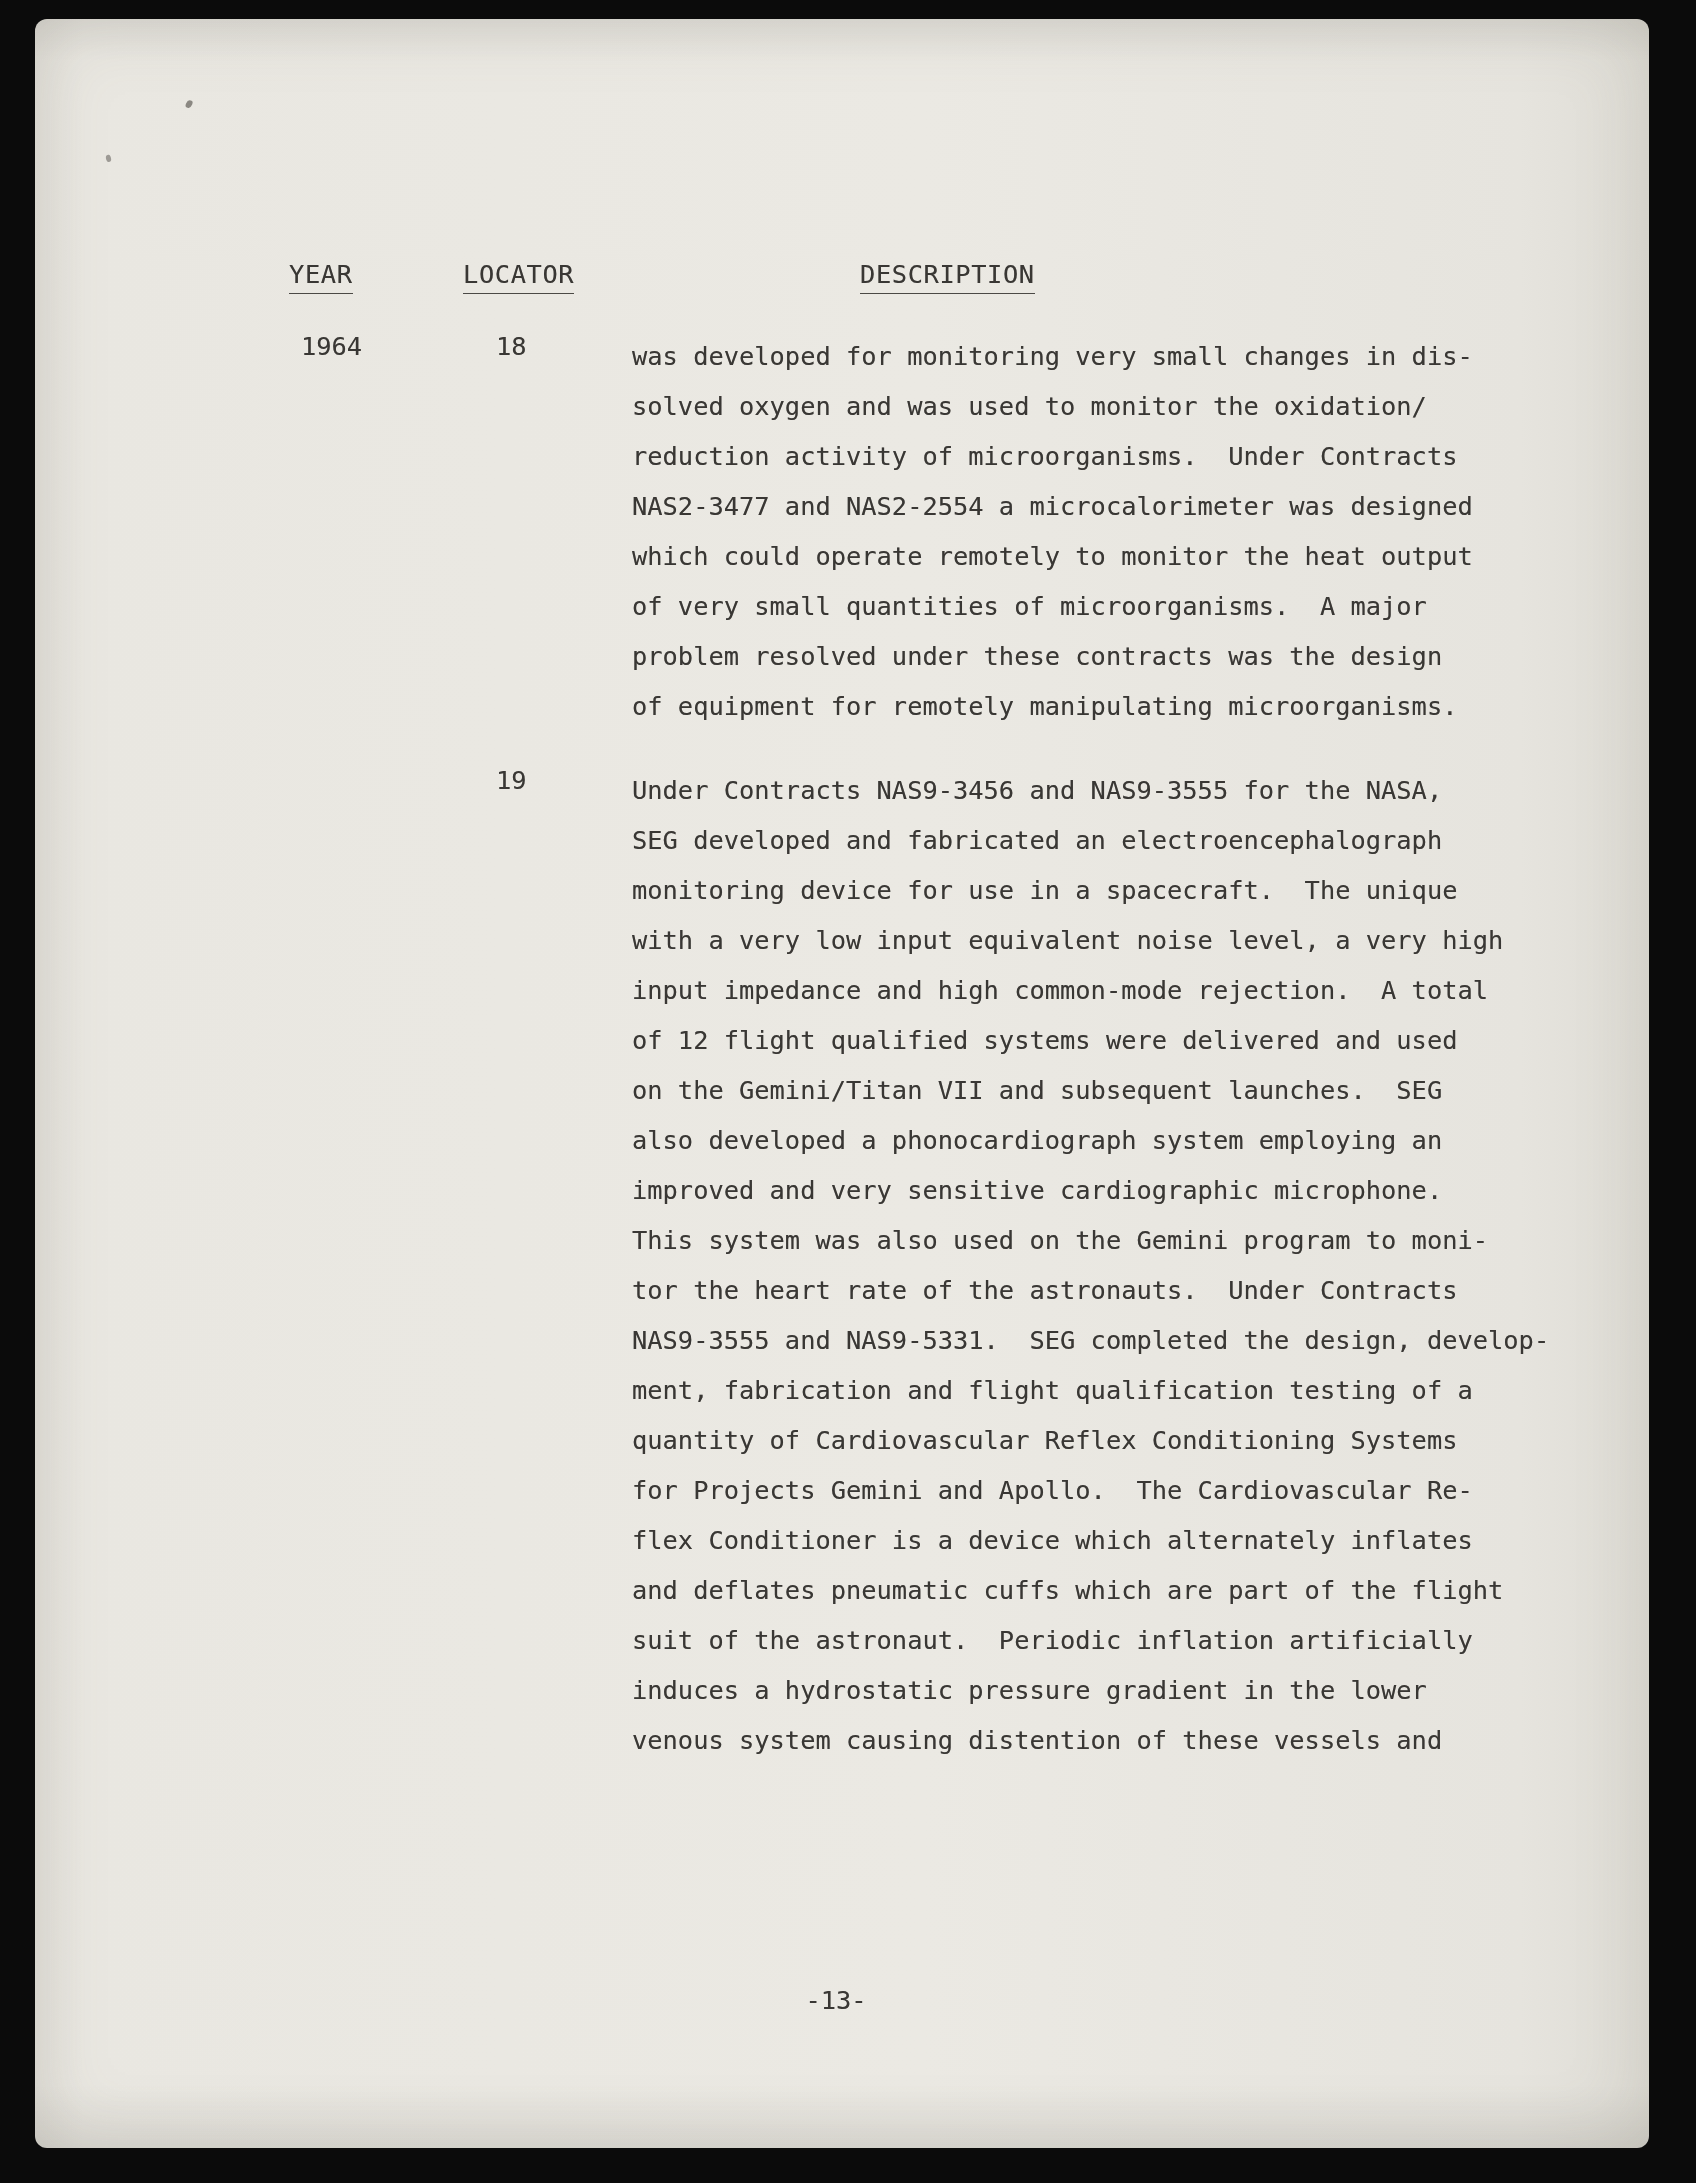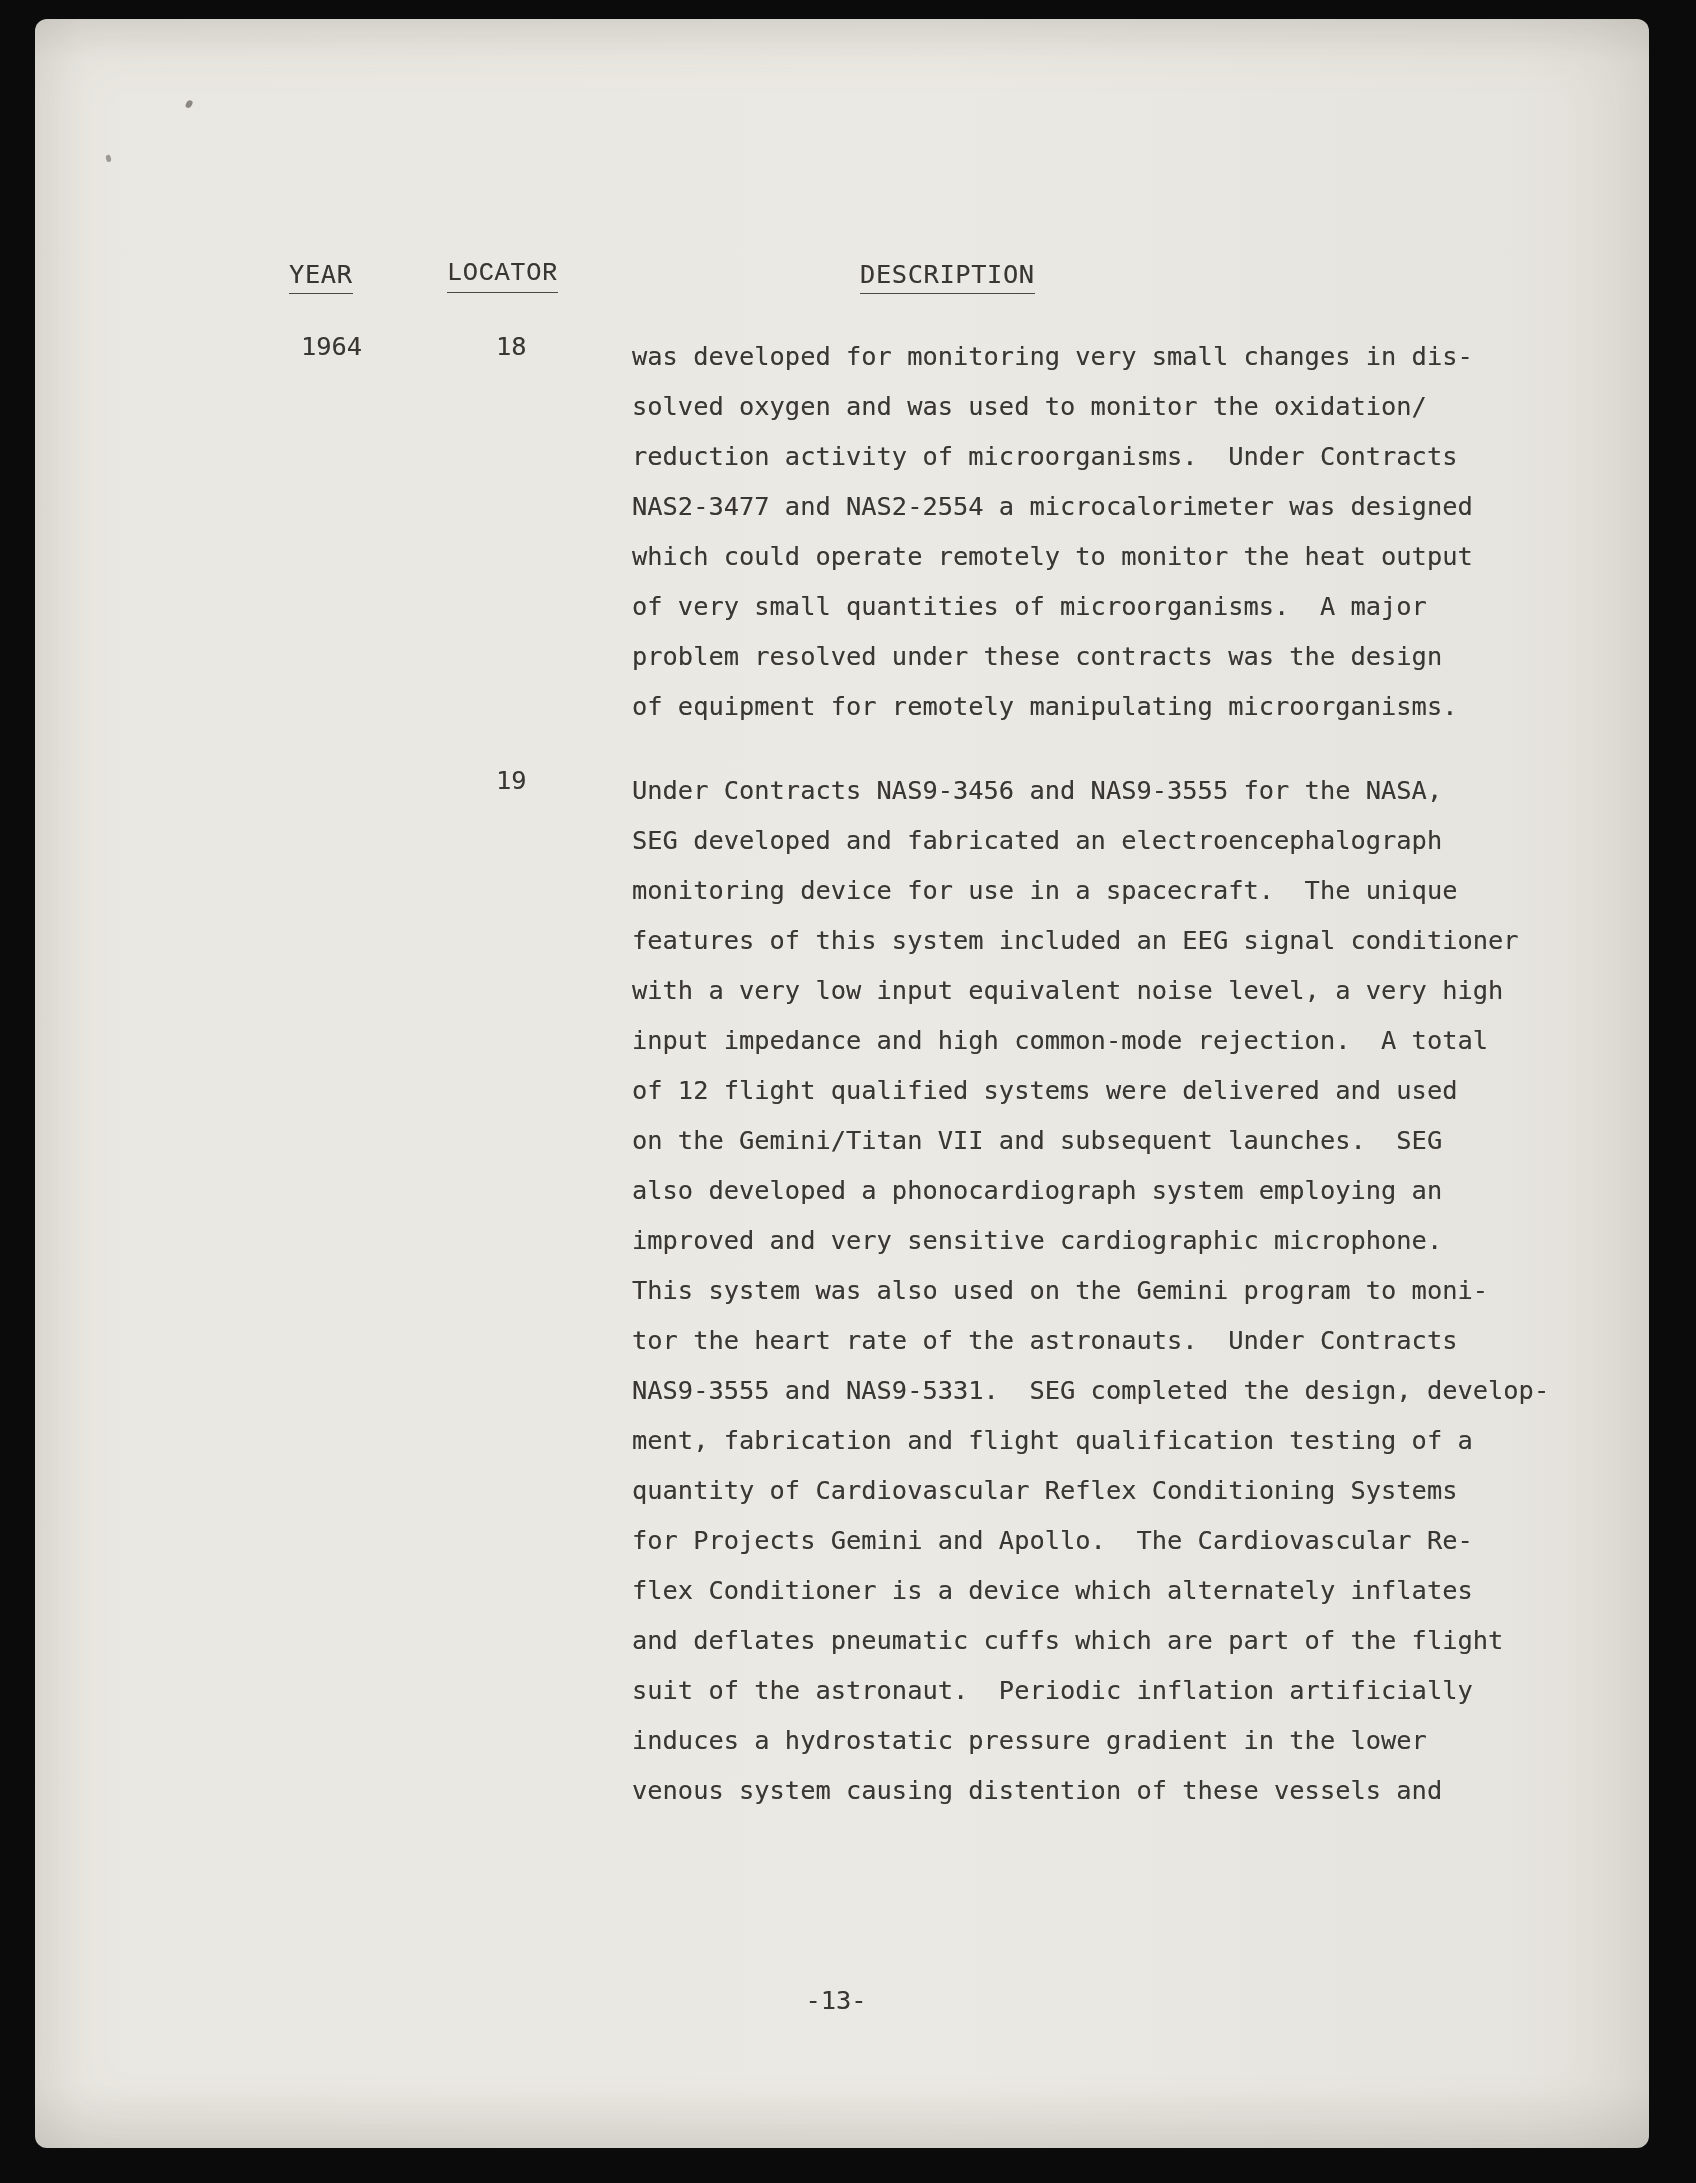--- a/index.html
+++ b/index.html
@@ -45,21 +45,21 @@
   }
   .header-cell {
     position: absolute;
     top: 0;
     border-bottom: 1.9px solid #4b4945;
     padding-bottom: 3.8px;
     white-space: pre;
     text-shadow: 0 0 0.6px rgba(40,38,35,0.35);
   }
   .col-year-h    { left: 254px; }
-  .col-locator-h { left: 412px; font-family: Liberation Mono, monospace; }
+  .col-locator-h { left: 428px; }
   .col-desc-h    { left: 825px; }
 
   .entry {
     position: relative;
     margin-bottom: 34px;
     font-size: 25.4px;
     margin-left: 12px;
   }
   .entry-year, .entry-locator {
     position: absolute;
@@ -120,21 +120,20 @@
         </div>
   </div>
 
   <div class="entry">
     <span class="entry-year"></span>
     <span class="entry-locator">19</span>
     <div class="entry-desc">
           <div class="desc-line">Under Contracts NAS9-3456 and NAS9-3555 for the NASA,</div>
           <div class="desc-line">SEG developed and fabricated an electroencephalograph</div>
           <div class="desc-line">monitoring device for use in a spacecraft.  The unique</div>
-          <div class="desc-line">features of this system included an EEG signal conditioner</div>
           <div class="desc-line">with a very low input equivalent noise level, a very high</div>
           <div class="desc-line">input impedance and high common-mode rejection.  A total</div>
           <div class="desc-line">of 12 flight qualified systems were delivered and used</div>
           <div class="desc-line">on the Gemini/Titan VII and subsequent launches.  SEG</div>
           <div class="desc-line">also developed a phonocardiograph system employing an</div>
           <div class="desc-line">improved and very sensitive cardiographic microphone.</div>
           <div class="desc-line">This system was also used on the Gemini program to moni-</div>
           <div class="desc-line">tor the heart rate of the astronauts.  Under Contracts</div>
           <div class="desc-line">NAS9-3555 and NAS9-5331.  SEG completed the design, develop-</div>
           <div class="desc-line">ment, fabrication and flight qualification testing of a</div>

